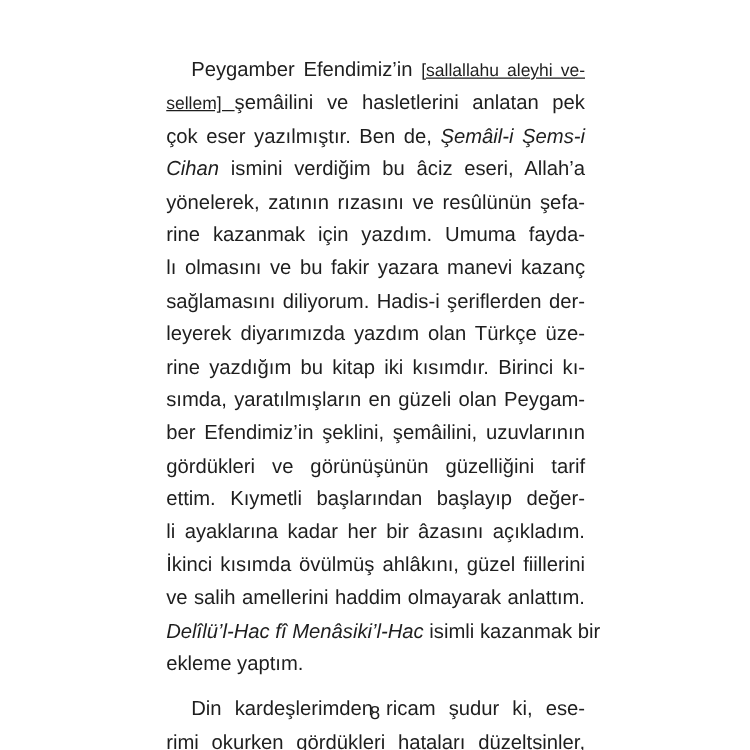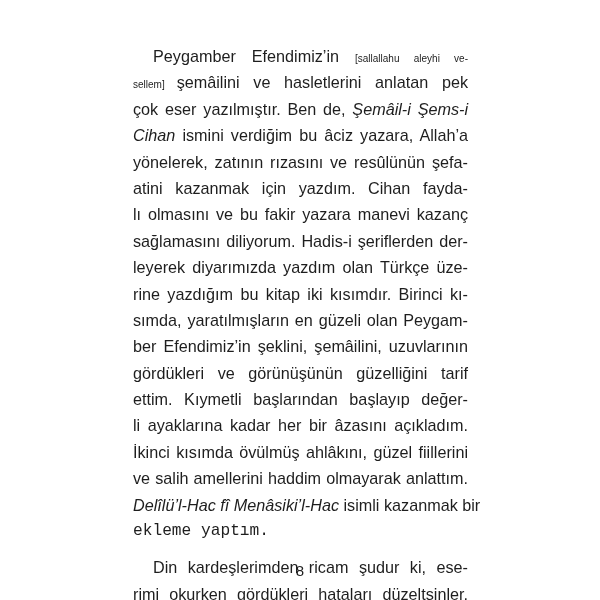--- a/index.html
+++ b/index.html
@@ -3,40 +3,40 @@
   <meta charset="utf-8">
   <style>
     html, body { margin: 0; padding: 0; background: #ffffff; }
     body { width: 600px; height: 600px; position: relative; overflow: hidden; }
     .page {
       position: absolute; left: 133px; top: 43px; width: 335px;
       font-family: "Liberation Sans", sans-serif;
       font-size: 16.2px; line-height: 26.4px; color: #1e1e1e;
     }
     .line { display: block; white-space: nowrap; text-align: justify; text-align-last: justify; height: 26.4px; }
-    .line.last { text-align-last: left; font-family: Liberation Mono, monospace; }
+    .line.last { text-align-last: left; }
     .indent { padding-left: 20px; }
-    .small { font-size: 10px; }
+    .small { font-size: 14px; text-decoration: underline; }
     .gap { height: 10px; }
     .pagenum {
       position: absolute; left: 0; width: 600px; top: 562px; text-align: center;
       font-family: "Liberation Sans", sans-serif; font-size: 15px; color: #1e1e1e;
     }
   </style>
 </head>
 <body>
 
 <div class="page">
   <div>
     <span class="line indent"><span>Peygamber Efendimiz’in </span><span class="small">[sallallahu aleyhi ve-</span></span>
     <span class="line"><span class="small">sellem] </span><span>şemâilini ve hasletlerini anlatan pek</span></span>
     <span class="line"><span>çok eser yazılmıştır. Ben de, </span><i>Şemâil-i Şems-i</i></span>
-    <span class="line"><i>Cihan</i><span> ismini verdiğim bu âciz yazara, Allah’a</span></span>
+    <span class="line"><i>Cihan</i><span> ismini verdiğim bu âciz eseri, Allah’a</span></span>
     <span class="line">yönelerek, zatının rızasını ve resûlünün şefa-</span>
-    <span class="line">atini kazanmak için yazdım.  Cihan fayda-</span>
+    <span class="line">rine kazanmak için yazdım.  Umuma fayda-</span>
     <span class="line">lı olmasını ve bu fakir yazara manevi kazanç</span>
     <span class="line">sağlamasını diliyorum. Hadis-i şeriflerden der-</span>
     <span class="line">leyerek diyarımızda yazdım olan Türkçe üze-</span>
     <span class="line">rine yazdığım bu kitap iki kısımdır. Birinci kı-</span>
     <span class="line">sımda, yaratılmışların en güzeli olan Peygam-</span>
     <span class="line">ber Efendimiz’in şeklini, şemâilini, uzuvlarının</span>
     <span class="line">gördükleri ve görünüşünün güzelliğini tarif</span>
     <span class="line">ettim. Kıymetli başlarından başlayıp değer-</span>
     <span class="line">li ayaklarına kadar her bir âzasını açıkladım.</span>
     <span class="line">İkinci kısımda övülmüş ahlâkını, güzel fiillerini</span>

